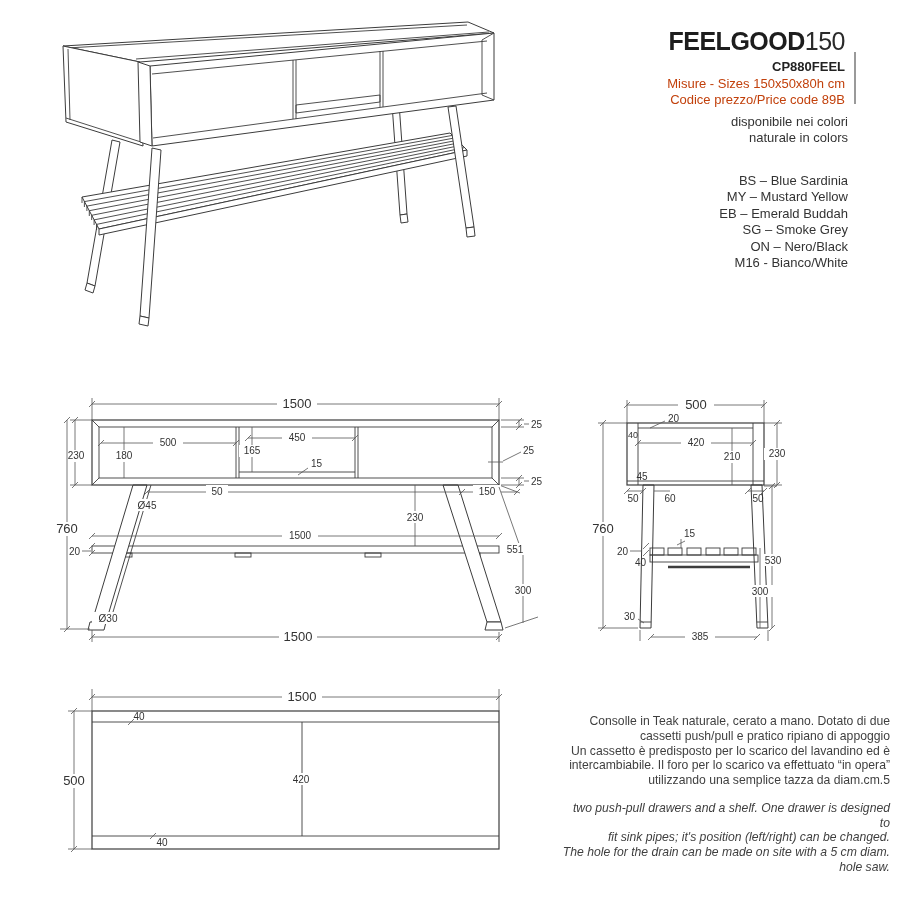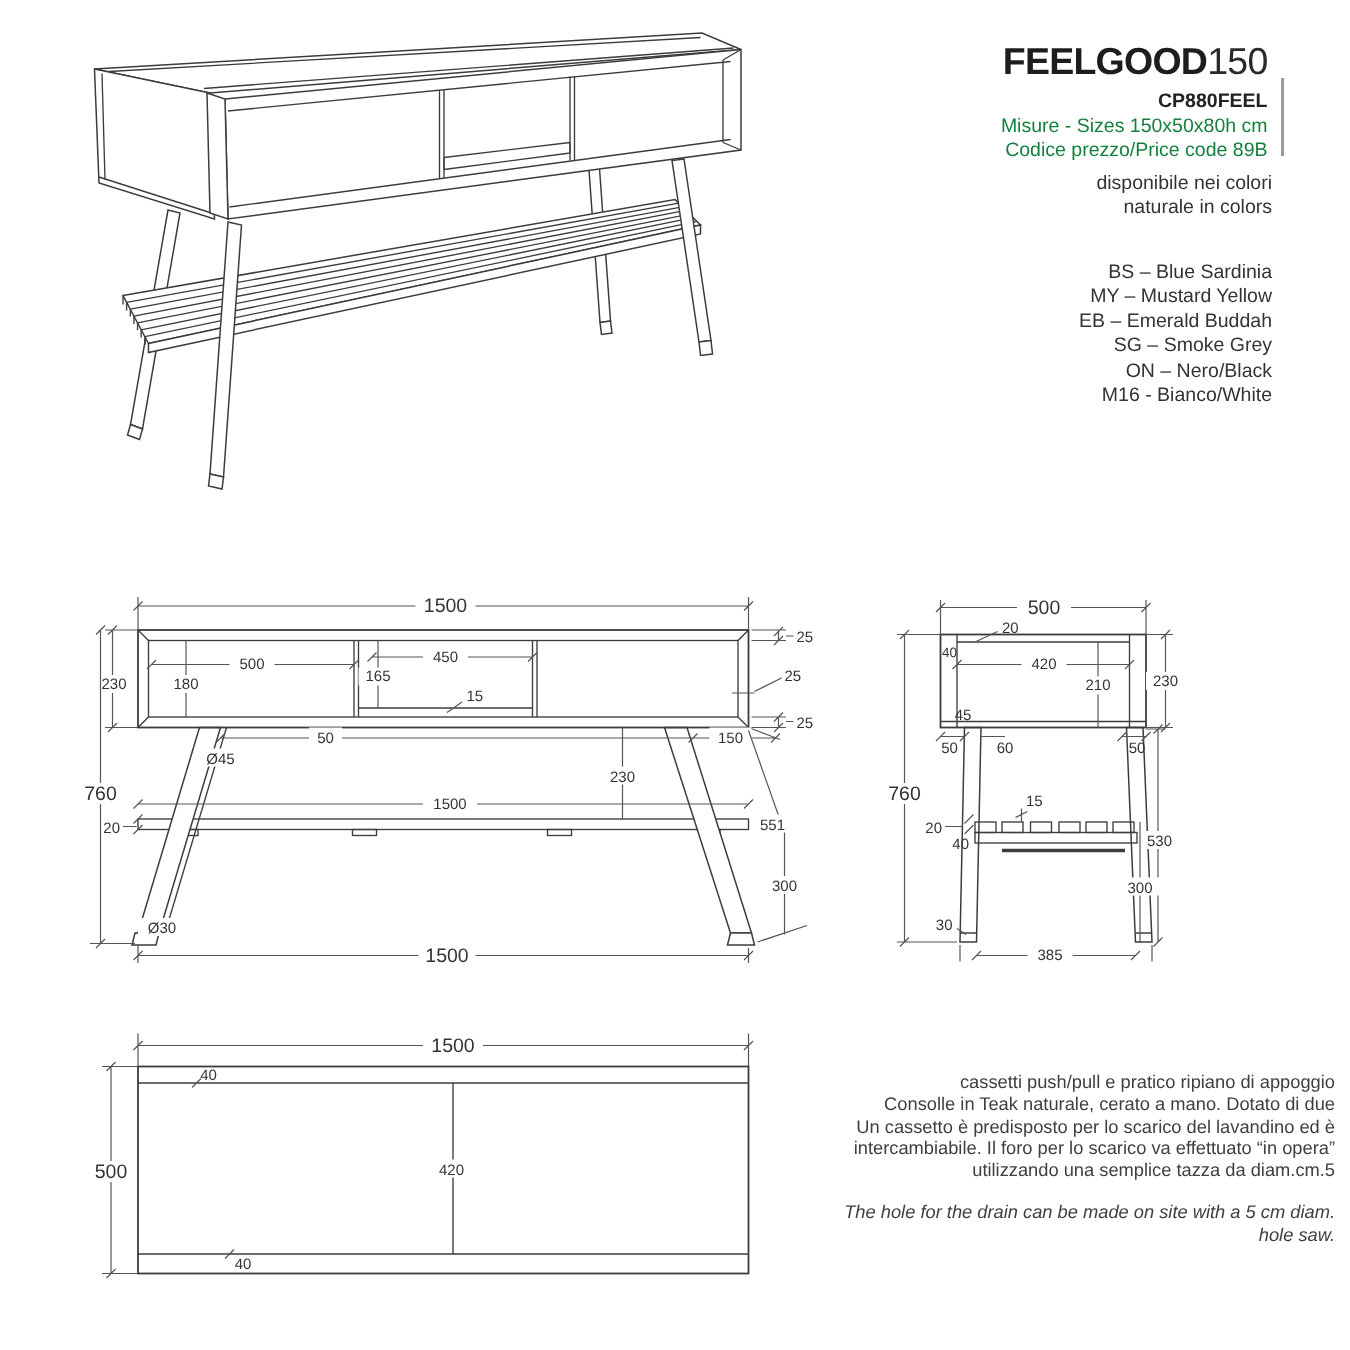--- a/index.html
+++ b/index.html
@@ -5,21 +5,21 @@
   html,body{margin:0;padding:0;}
   body{width:900px;height:900px;background:#fff;position:relative;overflow:hidden;
        font-family:"Liberation Sans",sans-serif;color:#3a3a3a;}
   .abs{position:absolute;}
   
   .hdr{right:55px;top:26px;text-align:right;line-height:1.25;}
   .hdr .title{font-size:25px;letter-spacing:-.5px;color:#1d1d1d;}
   .hdr .title b{font-weight:bold;}
   .hdr .title span{font-weight:normal;color:#2a2a2a;}
   .hdr .code{font-size:13px;font-weight:bold;color:#222;margin-top:2px;}
-  .hdr .ln{font-size:13px;color:#15803d;}
+  .hdr .ln{font-size:13px;color:#c2410c;}
   .vline{left:854px;top:52px;width:1.5px;height:52px;background:#9a9a9a;}
   .colors{right:52px;top:114px;text-align:right;font-size:13px;color:#333;line-height:1.25;}
   .colors .list{margin-top:26px;line-height:1.27;}
   
   .desc{right:10px;top:714px;width:330px;text-align:right;font-size:12.2px;
         color:#3f3f3f;line-height:1.21;}
   .desc .en{margin-top:13px;font-style:italic;}
   
   svg text{font-family:"Liberation Sans",sans-serif;fill:#333;}
   .t10{font-size:10px;} .t9{font-size:9px;} .t13{font-size:13px;}
@@ -283,23 +283,25 @@
     <path class="dl" d="M110,164 L116,158"></path>
     <text class="t10" x="122" y="171" text-anchor="middle">40</text>
 
     <rect class="bg" x="246" y="98" width="31" height="12"></rect>
     <text class="t10" x="261" y="108" text-anchor="middle">420</text>
   </g>
 </svg>
 
 <div class="abs desc">
   <div class="it">
+    <div>Consolle in Teak naturale, cerato a mano. Dotato di due</div>
     <div>cassetti push/pull e pratico ripiano di appoggio</div>
-    <div>Consolle in Teak naturale, cerato a mano. Dotato di due</div>
     <div>Un cassetto è predisposto per lo scarico del lavandino ed è</div>
     <div>intercambiabile.  Il foro per lo scarico va effettuato “in opera”</div>
     <div>utilizzando una semplice tazza da diam.cm.5</div>
   </div>
   <div class="en">
+    <div>two push-pull drawers and a shelf. One drawer is designed to</div>
+    <div>fit sink pipes; it's position (left/right) can be changed.</div>
     <div>The hole for the drain can be made on site with a 5 cm diam.</div>
     <div>hole saw.</div>
   </div>
 </div>
 
 </body></html>

